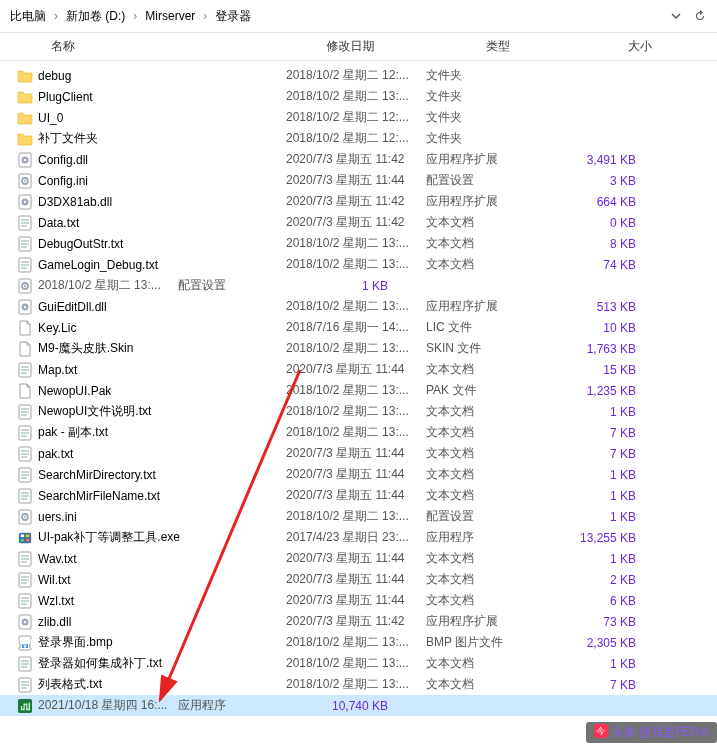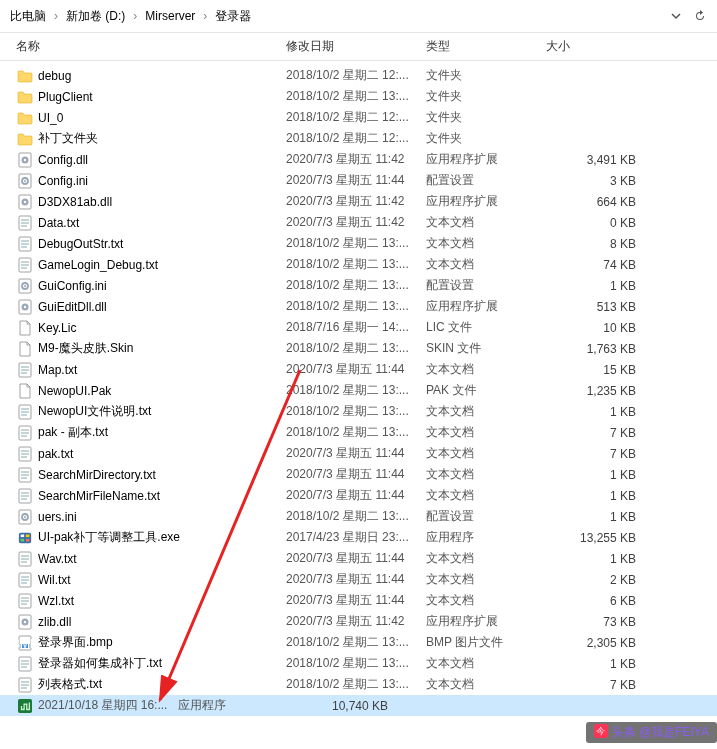--- a/index.html
+++ b/index.html
@@ -5,34 +5,34 @@
 * { margin: 0; padding: 0; box-sizing: border-box; font-family: "Microsoft YaHei", "Segoe UI", sans-serif; font-size: 12px; }
 body { background: #fff; width: 717px; height: 749px; overflow: hidden; position: relative; }
 
 .breadcrumb { display: flex; align-items: center; height: 30px; padding: 16px 6px; border-bottom: 1px solid #e5e5e5; }
 .breadcrumb .crumb { padding: 0 4px; color: #000; cursor: pointer; }
 .breadcrumb .sep { color: #888; padding: 0 4px; }
 .breadcrumb .spacer { flex: 1; }
 .breadcrumb .nav-btn { width: 22px; height: 22px; display: flex; align-items: center; justify-content: center; color: #555; margin-left: 2px; cursor: pointer; border: 1px solid transparent; }
 
 .header { display: flex; height: 28px; align-items: center; border-bottom: 1px solid #e5e5e5; padding-left: 16px; }
-.header .col { color: #333; cursor: pointer; }
+.header .col { color: #333; cursor: pointer; margin-left: 35px; }
 .col-name { width: 270px; }
 .col-date { width: 140px; }
 .col-type { width: 120px; }
 .col-size { width: 100px; text-align: left; }
 
 .filelist { padding-top: 4px; }
 .row { display: flex; align-items: center; height: 21px; padding-left: 16px; cursor: pointer; position: relative; }
 .row.selected { background: #cce8ff; }
 .row .icon { width: 18px; height: 16px; margin-right: 4px; display: flex; align-items: center; justify-content: center; flex-shrink: 0; }
 .row .name { width: 248px; white-space: nowrap; overflow: hidden; text-overflow: ellipsis; }
 .row .date { width: 140px; color: #555; white-space: nowrap; overflow: hidden; }
 .row .type { width: 120px; color: #555; white-space: nowrap; overflow: hidden; }
-.row .size { width: 90px; color: #404040; text-align: right; white-space: nowrap; }
+.row .size { width: 90px; color: #6d28d9; text-align: right; white-space: nowrap; }
 
 .folder-icon svg { width: 16px; height: 14px; }
 .file-icon svg { width: 14px; height: 16px; }
 
 .arrow { position: absolute; pointer-events: none; z-index: 10; }
 .watermark { position: absolute; right: 0; bottom: 6px; background: rgba(0,0,0,0.55); color: #8b5cf6; padding: 2px 8px; border-radius: 3px; font-size: 12px; display: flex; align-items: flex-start; gap: 4px; }
 .watermark .logo { width: 14px; height: 14px; background: #ff3355; border-radius: 3px; display: inline-block; position: relative; }
 .watermark .logo::after { content: "今"; position: absolute; inset: 0; color: #fff; font-size: 9px; text-align: center; line-height: 14px; }
 </style>
 </head>
@@ -193,21 +193,20 @@
     <span class="size">74 KB</span>
     </div>
     <div class="row">
     <span class="icon file-icon">
         <svg viewBox="0 0 14 16">
           <rect x="1" y="1" width="12" height="14" rx="1" fill="#fff" stroke="#8a8a8a" stroke-width="0.8"></rect>
           <circle cx="7" cy="8" r="3" fill="none" stroke="#9aa8b7" stroke-width="1.8"></circle>
           <circle cx="7" cy="8" r="1" fill="#9aa8b7"></circle>
         </svg>
       </span>
-    <span class="name">GuiConfig.ini</span>
     <span class="date">2018/10/2 星期二 13:...</span>
     <span class="type">配置设置</span>
     <span class="size">1 KB</span>
     </div>
     <div class="row">
     <span class="icon file-icon">
         <svg viewBox="0 0 14 16">
           <rect x="1" y="1" width="12" height="14" rx="1" fill="#fff" stroke="#8a8a8a" stroke-width="0.8"></rect>
           <circle cx="7" cy="8" r="3.5" fill="#9aa8b7"></circle>
           <circle cx="7" cy="8" r="1.2" fill="#fff"></circle>

